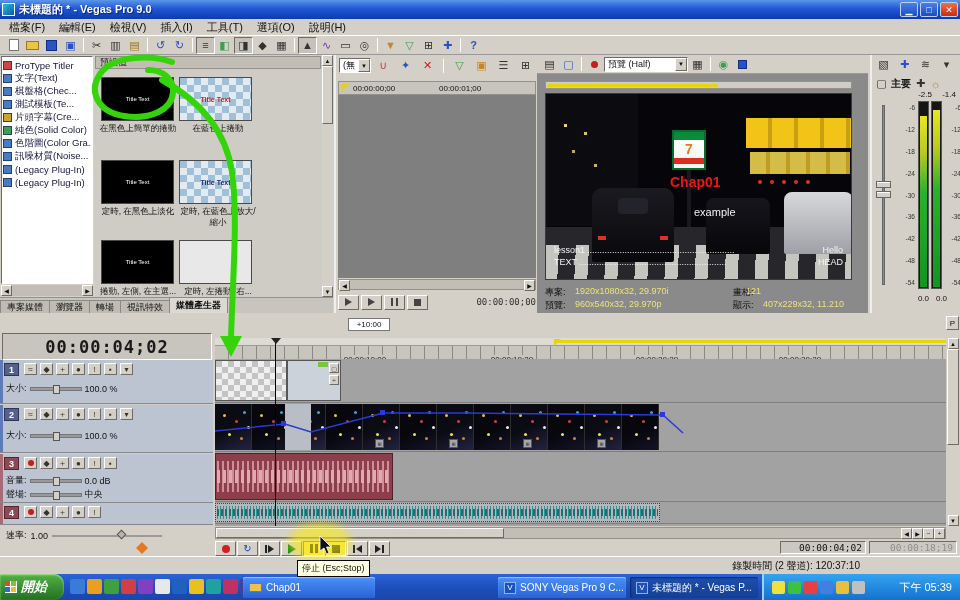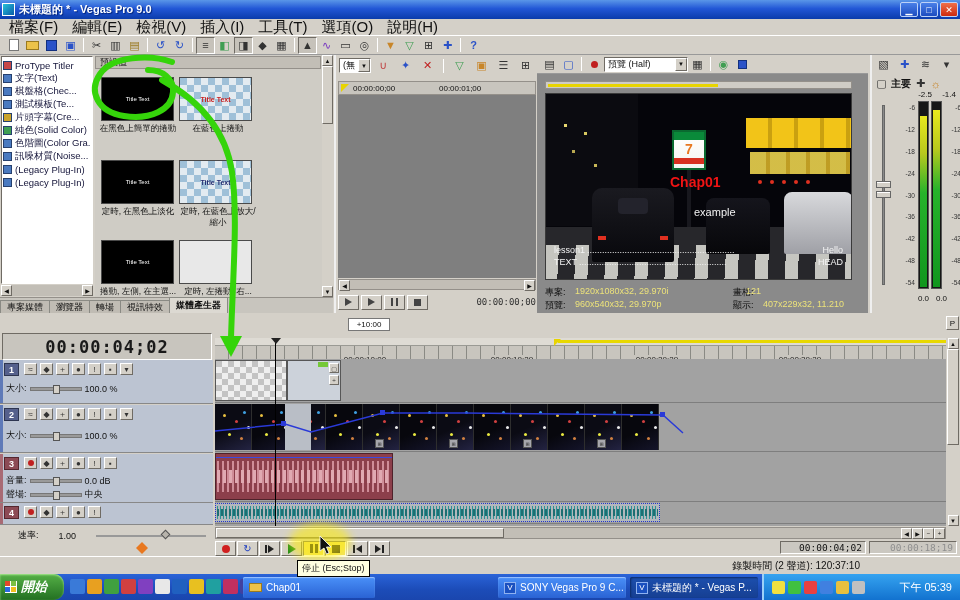--- a/index.html
+++ b/index.html
@@ -11,21 +11,21 @@
   .pressed{background:#c6c2ba;border-color:#6f6b64 #fff #fff #6f6b64}
   
   .cap{left:0;top:0;width:960px;height:19px;background:linear-gradient(#5a96e8,#2257d6 45%,#0b3cab);display:flex;align-items:center;padding:0 2px;color:#fff}
   .cap .ttl{font-size:11px;font-weight:bold;margin-left:4px;text-shadow:1px 1px 1px #00237a}
   .capsp{flex:1}
   .capbtn{width:18px;height:15px;margin-left:2px;display:flex;align-items:center;justify-content:center;font-size:9px;color:#fff;background:linear-gradient(#4a80e8,#1c4cc0);border:1px solid #bcd2f8;border-radius:2px}
   .capbtn.close{background:linear-gradient(#f0704a,#cc2a10)}
   .appico{width:13px;height:13px;background:linear-gradient(135deg,#25c2d8,#0a5aa8);border:1px solid #fff}
   
   .menu{left:0;top:19px;width:960px;height:16px;display:flex;align-items:center;padding-left:2px;background:#d4d0c8}
-  .menu span{padding:1px 7px;font-size:15px}
+  .menu span{padding:1px 7px;font-size:11px}
   
   .tbar{left:0;top:35px;width:960px;height:20px;border-top:1px solid #fff;border-bottom:1px solid #999;display:flex;align-items:center;padding:0 4px;background:#d4d0c8}
   .ti{width:19px;height:17px;display:flex;align-items:center;justify-content:center;font-size:11px;color:#333;flex:none}
   .sep{width:1px;height:14px;background:#9a9a9a;border-right:1px solid #fff;margin:0 3px;flex:none}
   .sh-page{width:10px;height:12px;background:#fff;border:1px solid #777}
   .sh-folder{width:13px;height:9px;background:#ecc24a;border:1px solid #9a7a20}
   .sh-save{width:11px;height:11px;background:#2a52c8;border:1px solid #13307e}
   
   .work{left:0;top:55px;width:960px;height:258px}
   .genlist{left:1px;top:1px;width:92px;height:228px;background:#fff;border:1px solid;border-color:#6f6b64 #fff #fff #6f6b64;overflow:hidden;padding:2px 1px}
@@ -513,21 +513,21 @@
         <span class="tico btn3d">●</span>
         <span class="tico btn3d">!</span>
       </span>
       <span class="trow" style="top:20px">
         <span>音量:</span>
 
         <span>0.0 dB</span>
       </span>
     </div>
 
-    <div class="a" style="left:18px;top:216px;display:flex;align-items:center;gap:20px;font-size:9px">
+    <div class="a" style="left:6px;top:216px;display:flex;align-items:center;gap:4px;font-size:9px">
       <span>速率:</span>
       <span>1.00</span>
       <span style="width:110px;height:2px;background:#999;position:relative">
           <i style="position:absolute;left:66px;top:-4px;width:7px;height:7px;background:#b8b4ac;border:1px solid #555;transform:rotate(45deg)"></i>
         </span>
     </div>
     <div class="a" style="left:136px;top:229px">
       <div style="width:0;height:0;border-left:6px solid transparent;border-right:6px solid transparent;border-bottom:6px solid #e87820"></div>
       <div style="width:0;height:0;border-left:6px solid transparent;border-right:6px solid transparent;border-top:6px solid #e87820"></div>
     </div>

